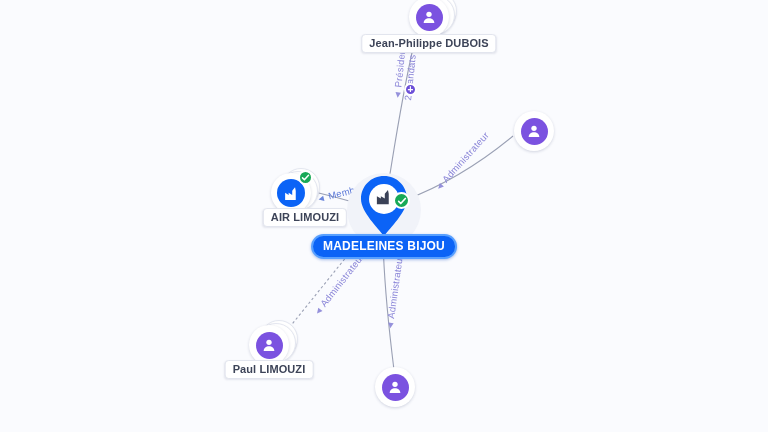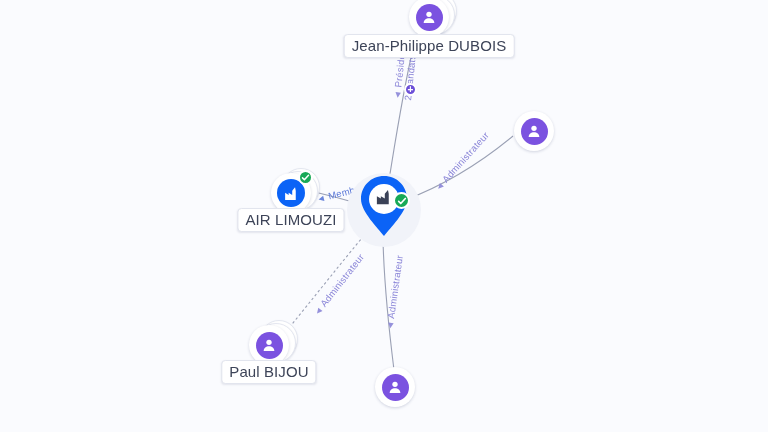--- a/index.html
+++ b/index.html
@@ -99,24 +99,25 @@
 
   
   .label {
     position: absolute;
     transform: translate(-50%, 0);
     white-space: nowrap;
     background: #ffffff;
     border: 1px solid #e2e5ee;
     border-radius: 4px;
     padding: 2px 7px 3px 7px;
-    font-size: 15px;
+    font-size: 11px;
     color: #3d4458;
     box-shadow: 0 1px 2px rgba(30,40,90,0.10);
     letter-spacing: .1px;
+    font-weight: bold;
   }
   .label.primary {
     background: #0b63f6;
     border: 2px solid #58a0ff;
     border-radius: 13px;
     color: #ffffff;
     font-size: 12px;
     font-weight: 600;
     padding: 3px 10px 4px 10px;
     letter-spacing: .2px;
@@ -221,55 +222,56 @@
           <path d="M3 21V11l5 3V11l5 3V8l4-5 1 5v13z"></path>
         </svg>
       </div>
     </div>
     <div class="badge-check" style="left:30px; top:0px; width:15px; height:15px;">
       <svg width="9" height="9" viewBox="0 0 24 24" fill="none" stroke="#ffffff" stroke-width="4" stroke-linecap="round" stroke-linejoin="round">
         <path d="M4 13l5 5L20 6"></path>
       </svg>
     </div>
   </div>
-  <div class="label" style="left:291px; top:208px;">AIR LIMOUZI</div>
+  <div class="label" style="left:305px; top:208px;">AIR LIMOUZI</div>
 
   <div class="node" style="left:384px; top:210px; width:0px; height:0px;">
     <div class="pin-halo"></div>
     <div class="pin-wrap" style="width:52px; height:64px; margin-top:-4px;">
       <svg width="52" height="64" viewBox="0 0 52 64" xmlns="http://www.w3.org/2000/svg">
         <path d="M26 2 C13 2 3 12 3 25 C3 38 20 54 26 62 C32 54 49 38 49 25 C49 12 39 2 26 2 Z" fill="#0b63f6"></path>
         <circle cx="26" cy="25" r="15" fill="#ffffff"></circle>
       </svg>
       <div style="position:absolute; left:26px; top:25px; transform:translate(-50%,-50%);">
         <svg width="19" height="19" viewBox="0 0 24 24" fill="#3b4257">
           <path d="M3 21V11l5 3V11l5 3V8l4-5 1 5v13z"></path>
         </svg>
       </div>
     </div>
     <div class="badge-check" style="left:9px; top:-18px; width:17px; height:17px;">
       <svg width="10" height="10" viewBox="0 0 24 24" fill="none" stroke="#ffffff" stroke-width="4" stroke-linecap="round" stroke-linejoin="round">
         <path d="M4 13l5 5L20 6"></path>
       </svg>
     </div>
   </div>
+  <div class="label primary" style="left:384px; top:234px;">MADELEINES BIJOU</div>
 
   <div class="node" style="left:270px; top:345px; width:48px; height:46px;">
     <div class="stack" style="left:14px; top:-2px; width:36px; height:36px;"></div>
     <div class="stack" style="left:10px; top:1px; width:38px; height:38px;"></div>
     <div class="disc" style="left:3px; top:3px; width:40px; height:40px;">
       <div class="avatar" style="width:27px; height:27px;">
         <svg width="16" height="16" viewBox="0 0 24 24" fill="#ffffff">
           <circle cx="12" cy="8" r="4"></circle>
           <path d="M4 21c0-4.4 3.6-7 8-7s8 2.6 8 7z"></path>
         </svg>
       </div>
     </div>
   </div>
-  <div class="label" style="left:269px; top:360px;">Paul BIJOU</div>
+  <div class="label" style="left:269px; top:360px;">Paul LIMOUZI</div>
 
   <div class="node" style="left:395px; top:387px; width:42px; height:42px;">
     <div class="disc" style="left:1px; top:1px; width:40px; height:40px;">
       <div class="avatar" style="width:27px; height:27px;">
         <svg width="16" height="16" viewBox="0 0 24 24" fill="#ffffff">
           <circle cx="12" cy="8" r="4"></circle>
           <path d="M4 21c0-4.4 3.6-7 8-7s8 2.6 8 7z"></path>
         </svg>
       </div>
     </div>

